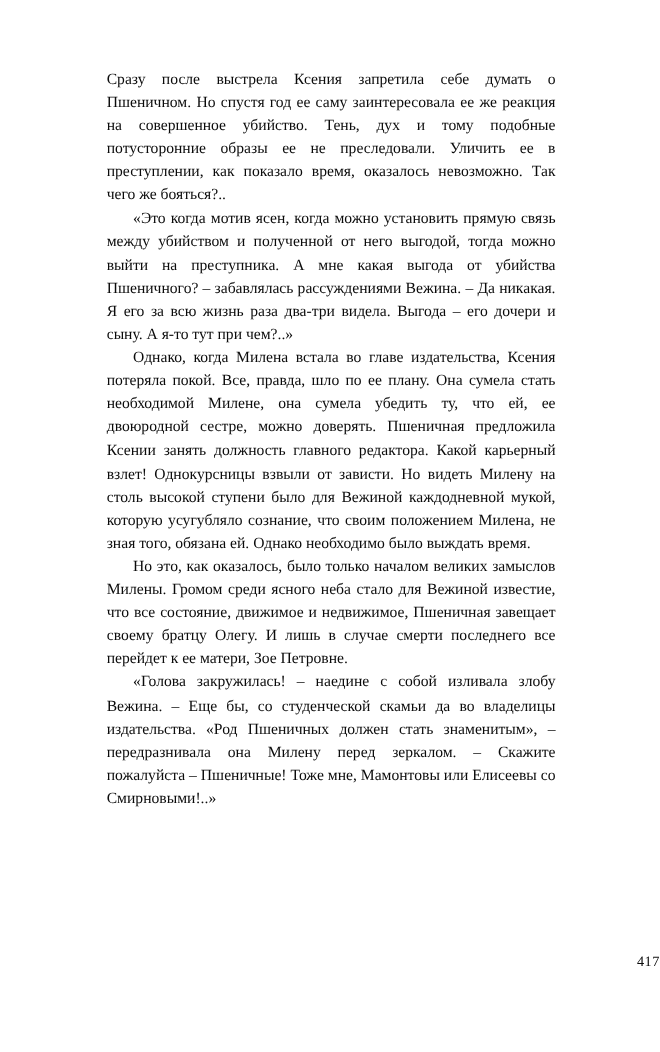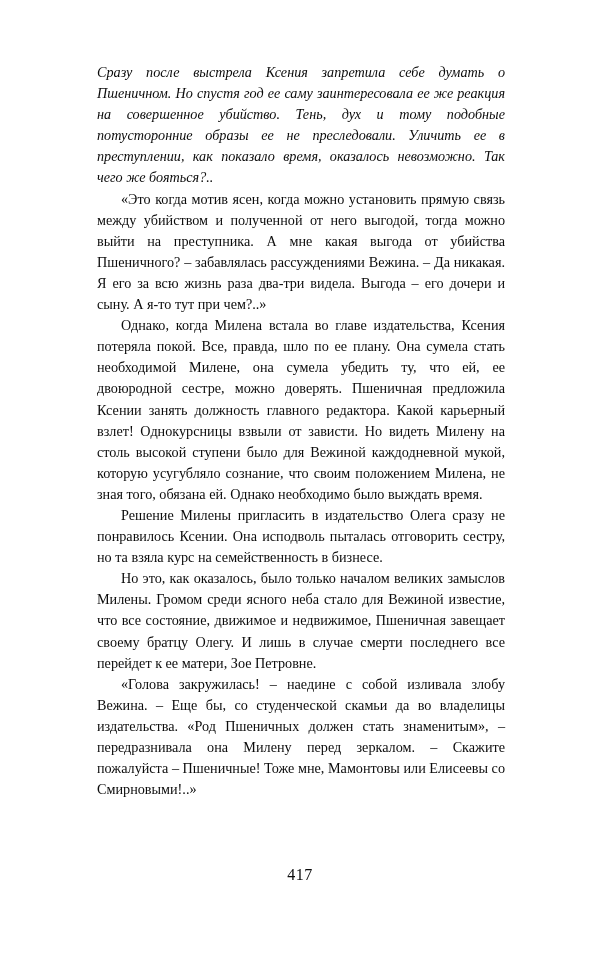--- a/index.html
+++ b/index.html
@@ -26,40 +26,38 @@
     line-height: 21.1px;
     color: #0b0b0b;
     text-align: justify;
     text-justify: inter-word;
     margin: 0;
     text-indent: 24px;
     -webkit-font-smoothing: antialiased;
   }
   .para.first {
     text-indent: 0;
-    font-style: italic;
   }
   .page-number {
     position: absolute;
     left: 0;
     right: 0;
     top: 866px;
-    text-align: center;
+    text-align: right;
     font-family: "Liberation Serif", "DejaVu Serif", serif;
-    font-size: 16px;
+    font-size: 13px;
     color: #0b0b0b;
     letter-spacing: 0.5px;
   }
 </style>
 </head>
 <body>
 
 <div class="page">
   <div class="text-block">
     <p class="para first">Сразу после выстрела Ксения запретила себе думать о Пшеничном. Но спустя год ее саму заинтересовала ее же реакция на совершенное убийство. Тень, дух и тому подобные потусторонние образы ее не преследовали. Уличить ее в преступлении, как показало время, оказалось невозможно. Так чего же бояться?..</p>
     <p class="para">«Это когда мотив ясен, когда можно установить прямую связь между убийством и полученной от него выгодой, тогда можно выйти на преступника. А мне какая выгода от убийства Пшеничного? – забавлялась рассуждениями Вежина. – Да никакая. Я его за всю жизнь раза два-три видела. Выгода – его дочери и сыну. А я-то тут при чем?..»</p>
     <p class="para">Однако, когда Милена встала во главе издательства, Ксения потеряла покой. Все, правда, шло по ее плану. Она сумела стать необходимой Милене, она сумела убедить ту, что ей, ее двоюродной сестре, можно доверять. Пшеничная предложила Ксении занять должность главного редактора. Какой карьерный взлет! Однокурсницы взвыли от зависти. Но видеть Милену на столь высокой ступени было для Вежиной каждодневной мукой, которую усугубляло сознание, что своим положением Милена, не зная того, обязана ей. Однако необходимо было выждать время.</p>
-    <p class="para">Решение Милены пригласить в издательство Олега сразу не понравилось Ксении. Она исподволь пыталась отговорить сестру, но та взяла курс на семейственность в бизнесе.</p>
     <p class="para">Но это, как оказалось, было только началом великих замыслов Милены. Громом среди ясного неба стало для Вежиной известие, что все состояние, движимое и недвижимое, Пшеничная завещает своему братцу Олегу. И лишь в случае смерти последнего все перейдет к ее матери, Зое Петровне.</p>
     <p class="para">«Голова закружилась! – наедине с собой изливала злобу Вежина. – Еще бы, со студенческой скамьи да во владелицы издательства. «Род Пшеничных должен стать знаменитым», – передразнивала она Милену перед зеркалом. – Скажите пожалуйста – Пшеничные! Тоже мне, Мамонтовы или Елисеевы со Смирновыми!..»</p>
   </div>
   <div class="page-number">417</div>
 </div>
 
 </body></html>

